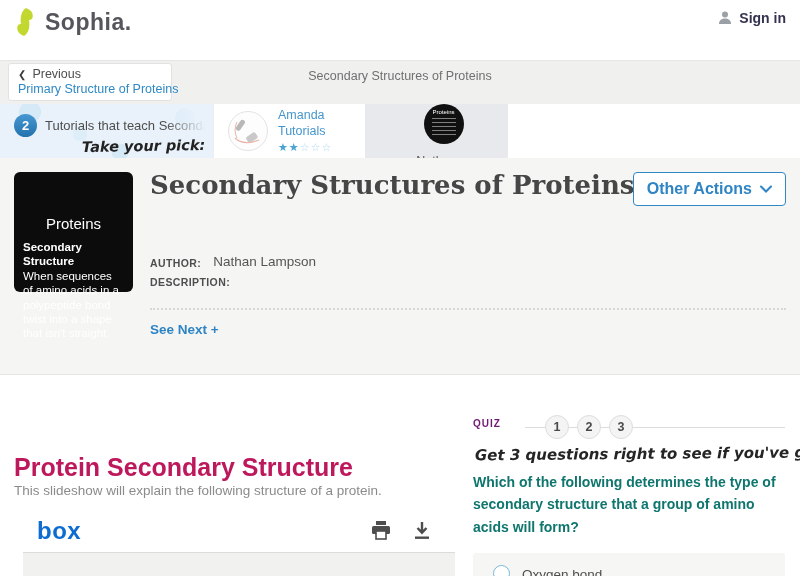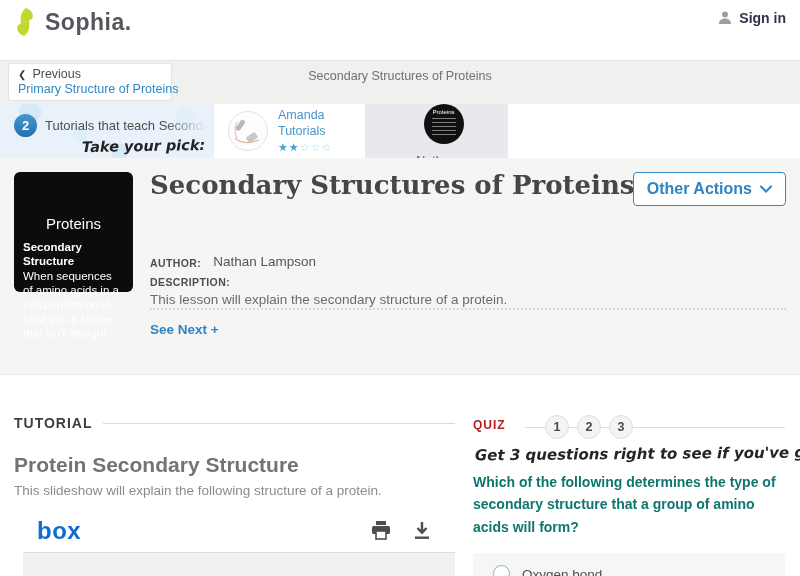--- a/index.html
+++ b/index.html
@@ -82,32 +82,32 @@
     color:#2e84c4; font-size:16px; font-weight:bold; padding:7px 13px; display:flex; align-items:center; gap:8px; cursor:pointer; }
 
   
   .cols { position:absolute; top:375px; left:0; width:800px; height:201px; background:#fff; }
   .sec-head { display:flex; align-items:center; gap:10px; }
   .sec-label { font-size:14px; font-weight:bold; color:#3e3e3e; letter-spacing:1px; }
   .sec-line { flex:1; height:1px; background:#d9d9d9; }
 
   .tcol { position:absolute; left:14px; top:0; width:441px; height:201px; }
   .tcol .sec-head { position:absolute; top:40px; left:0; width:441px; }
-  .t-h2 { position:absolute; top:78px; left:0; font-size:21px; font-weight:bold; color:#737373; }
+  .t-h2 { position:absolute; top:78px; left:0; font-size:25px; font-weight:bold; color:#be185d; }
   .t-sub { position:absolute; top:108px; left:0; font-size:13.5px; color:#8b8b8b; }
   .boxbar { position:absolute; top:140px; left:9px; width:432px; height:36px; }
   .box-logo { position:absolute; left:14px; top:2px; font-size:24px; font-weight:bold; color:#0d6cd1; letter-spacing:0.5px; cursor:pointer; }
   .print-btn { position:absolute; right:64px; top:6px; cursor:pointer; }
   .dl-btn { position:absolute; right:24px; top:6px; cursor:pointer; }
   .box-divider { position:absolute; top:177px; left:9px; width:432px; height:1px; background:#dcdcdc; }
   .slide-area { position:absolute; top:178px; left:9px; width:432px; height:23px; background:#f1f1f0; }
 
   .qcol { position:absolute; left:473px; top:0; width:312px; height:201px; }
   .q-head { position:absolute; top:40px; left:0; width:312px; height:24px; }
-  .q-label { position:absolute; left:0; top:3px; font-size:12px; font-weight:bold; color:#b91c1c; letter-spacing:1px; }
+  .q-label { position:absolute; left:0; top:3px; font-size:10px; font-weight:bold; color:#701a75; letter-spacing:1px; }
   .q-line { position:absolute; left:52px; right:0; top:12px; height:1px; background:#dcdcdc; }
   .q-steps { position:absolute; left:72px; top:0; display:flex; gap:8px; }
   .q-step { width:24px; height:24px; border-radius:50%; background:#f4f4f4; border:1px solid #ddd;
     display:flex; align-items:center; justify-content:center; font-size:12.5px; font-weight:bold; color:#4a4a4a; }
   .q-tagline { position:absolute; top:70px; left:2px; width:310px; font-size:15px; font-weight:bold; color:#252525;
     font-style:italic; font-family:"DejaVu Sans",cursive; transform:rotate(-0.5deg); white-space:nowrap; }
   .q-question { position:absolute; top:96px; left:0; width:312px; font-size:14px; font-weight:bold; color:#0f766e; line-height:1.6; }
   .q-option { position:absolute; top:178px; left:0; width:312px; height:40px; background:#f6f6f5; border-radius:3px;
     display:flex; align-items:center; gap:12px; padding-left:20px; cursor:pointer; }
   .radio { width:17px; height:17px; border-radius:50%; border:1px solid #79b7da; background:#fff; flex:0 0 auto; }
@@ -194,41 +194,36 @@
       <div class="thumb-sub">Secondary Structure</div>
       <div class="thumb-body">When sequences of amino acids in a polypeptide bond twist into a shape that isn't straight</div>
     </div>
     <h1 class="lesson-title">Secondary Structures of Proteins</h1>
     <div class="author-row">
       <span class="meta-label">AUTHOR:</span>
       <span class="author-name">Nathan Lampson</span>
     </div>
     <div class="desc-block">
       <div class="meta-label">DESCRIPTION:</div>
-      <div class="desc-text">This lesson will explain the secondary structure of a protein.</div>
     </div>
     <div class="dotted-sep"></div>
     <div class="see-more">See Next +</div>
     <div class="other-actions">
       <span>Other Actions</span>
       <span>
         <svg width="12" height="8" viewBox="0 0 12 8">
             <polyline points="1,1.5 6,6.5 11,1.5" fill="none" stroke="#2e84c4" stroke-width="2" stroke-linecap="round"></polyline>
           </svg>
       </span>
     </div>
   </div>
 
   <div class="cols">
 
     <div class="tcol">
-      <div class="sec-head">
-        <span class="sec-label">TUTORIAL</span>
-        <span class="sec-line"></span>
-      </div>
       <h2 class="t-h2">Protein Secondary Structure</h2>
       <div class="t-sub">This slideshow will explain the following structure of a protein.</div>
       <div class="boxbar">
         <span class="box-logo">box</span>
         <span class="print-btn">
           <span>
             <svg width="20" height="19" viewBox="0 0 20 19">
               <rect x="5" y="0" width="10" height="4" fill="#4d4d4d"></rect>
               <rect x="1" y="5" width="18" height="8" rx="1.5" fill="#4d4d4d"></rect>
               <rect x="5" y="10" width="10" height="8" fill="#fff" stroke="#4d4d4d" stroke-width="1.6"></rect>

